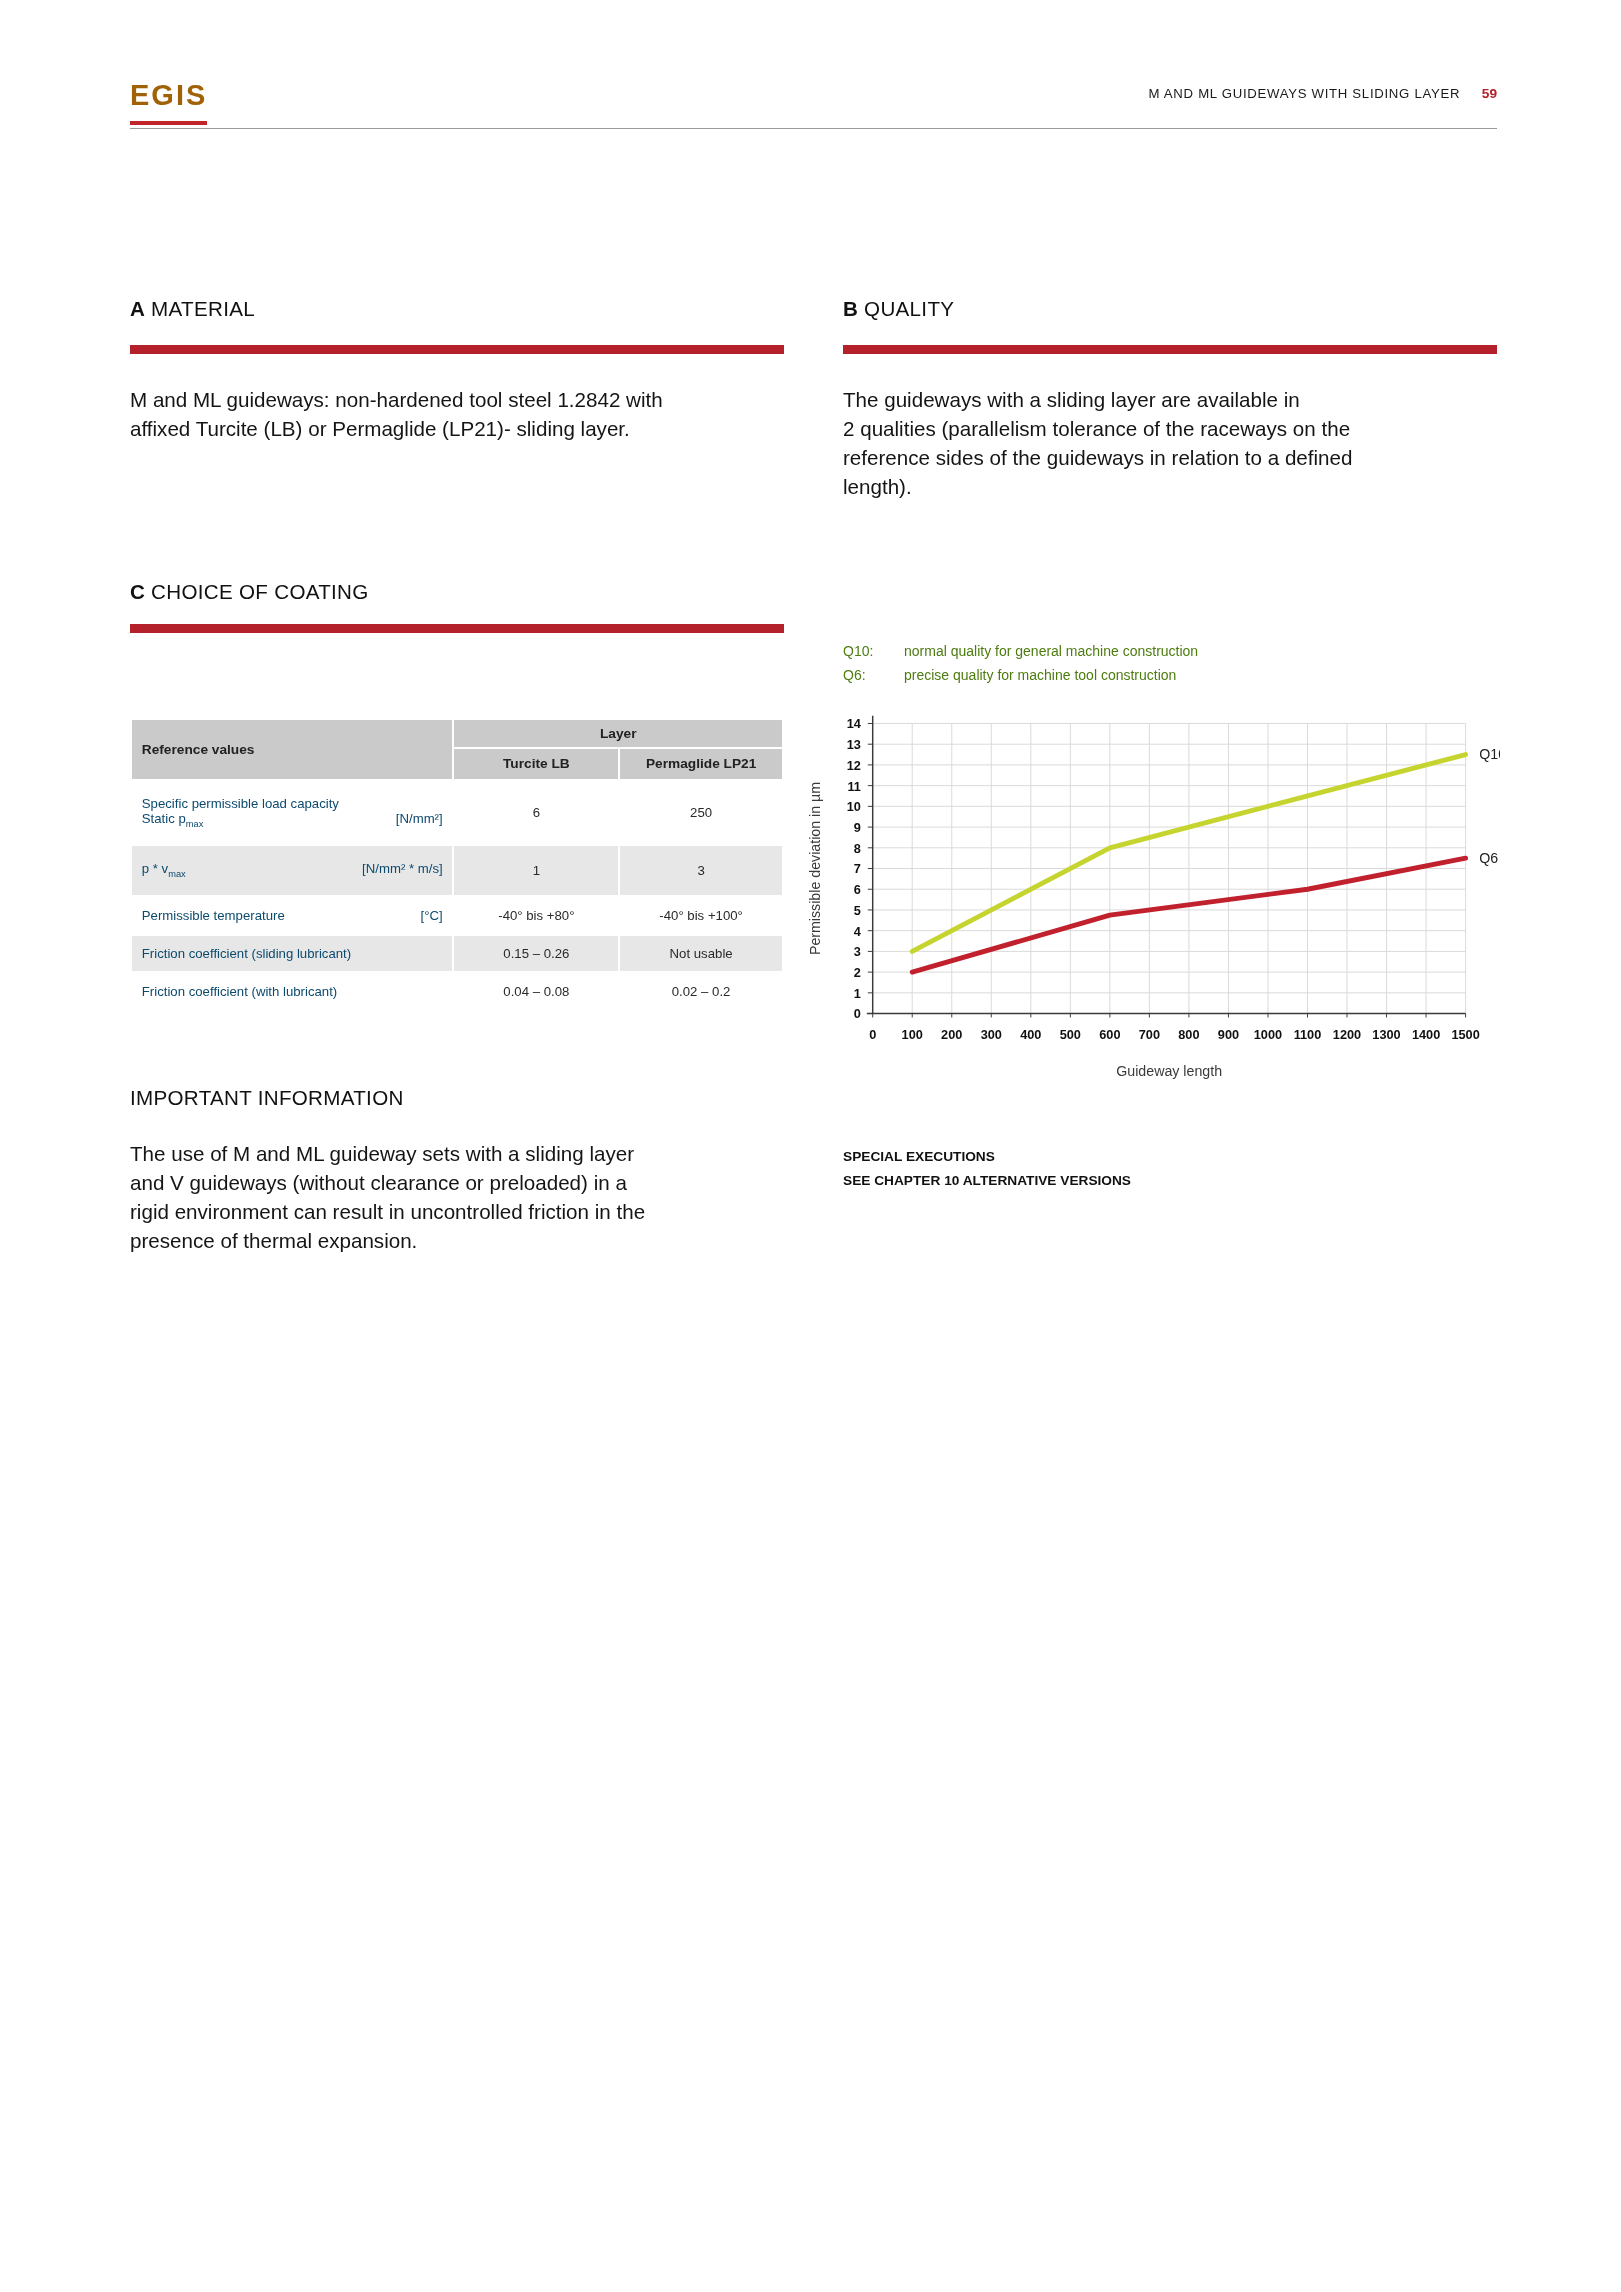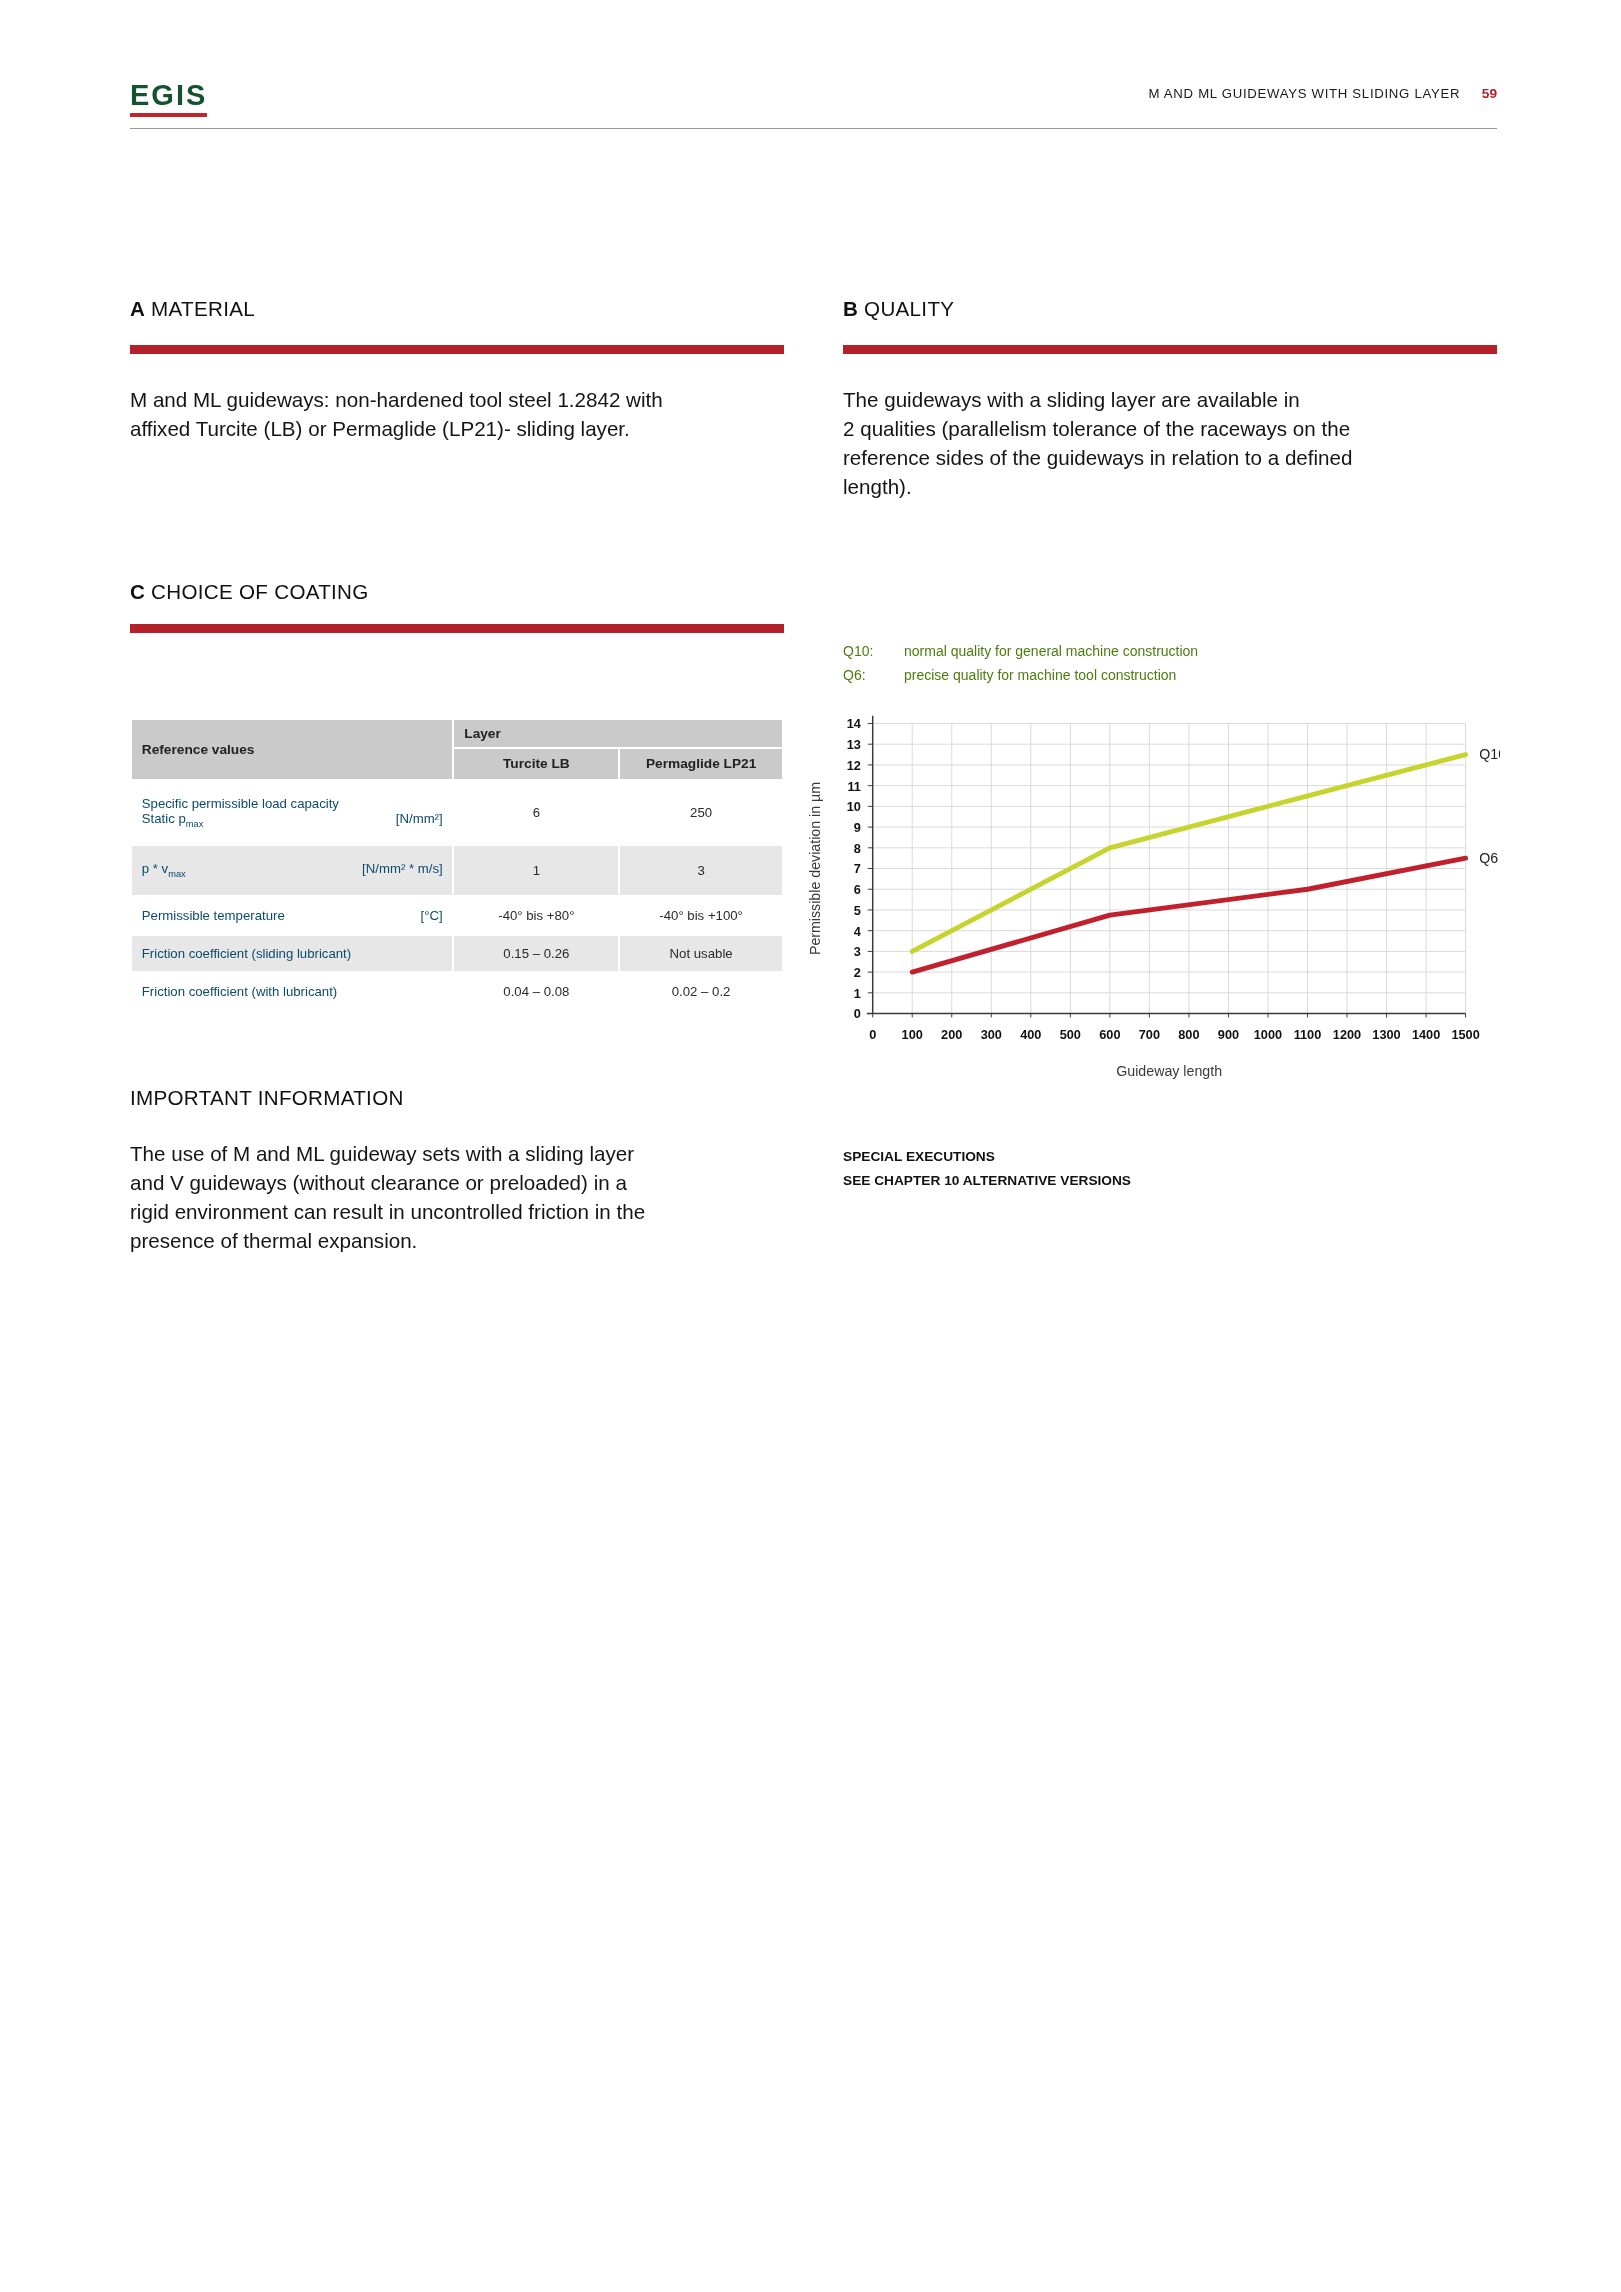--- a/index.html
+++ b/index.html
@@ -3,22 +3,22 @@
 <meta charset="utf-8">
 <style>
   html,body{margin:0;padding:0;background:#ffffff;}
   .page{
     position:relative;width:1621px;height:2293px;background:#ffffff;
     font-family:"Liberation Sans",sans-serif;color:#151515;overflow:hidden;
   }
   
   .logo{
     position:absolute;left:130px;top:82px;display:inline-block;
-    font-weight:800;font-size:29px;letter-spacing:2px;color:#14532d;
-    border-bottom:4.9px solid #c1252c;padding-bottom:4px;line-height:27.4px;
+    font-weight:800;font-size:29px;letter-spacing:2px;color:#a16207;
+    border-bottom:4.9px solid #c1252c;padding-bottom:12px;line-height:27.4px;
   }
   .header-right{
     position:absolute;top:86px;right:124px;display:flex;align-items:baseline;gap:21.6px;
   }
   .header-title{font-size:13.2px;letter-spacing:0.7px;color:#1a1a1a;}
   .page-number{font-size:13.7px;font-weight:bold;color:#b4212a;}
   .header-rule{position:absolute;left:130px;right:124px;top:128px;border-top:1.5px solid #9a9a9a;}
 
   
   .section{position:absolute;}
@@ -34,21 +34,21 @@
   }
 
   
   .ctable{
     position:absolute;left:130px;top:718px;width:654px;
     border-collapse:separate;border-spacing:2.9px;font-size:13.2px;color:#222;
   }
   .ctable td{padding:0 9.8px;vertical-align:middle;}
   .ctable .th{background:#cacaca;font-weight:bold;font-size:13.7px;}
   .ctable .corner{vertical-align:middle;}
-  .ctable .group{height:26.5px;}
+  .ctable .group{text-align:center;height:26.5px;}
   .ctable .sub-h{text-align:center;height:30px;}
   .ctable .lbl{text-align:left;color:#0c4a6e;}
   .ctable .val{text-align:center;color:#2a2a2a;}
   .ctable tr.shade td{background:#e7e7e7;}
   .ctable tr.plain td{background:#ffffff;}
   .ctable .flexrow{display:flex;justify-content:space-between;align-items:baseline;}
   .ctable sub{font-size:9.3px;}
   .r1{height:63px;}.r2{height:49px;}.r3{height:37px;}.r4{height:35px;}.r5{height:37px;}
 
   

